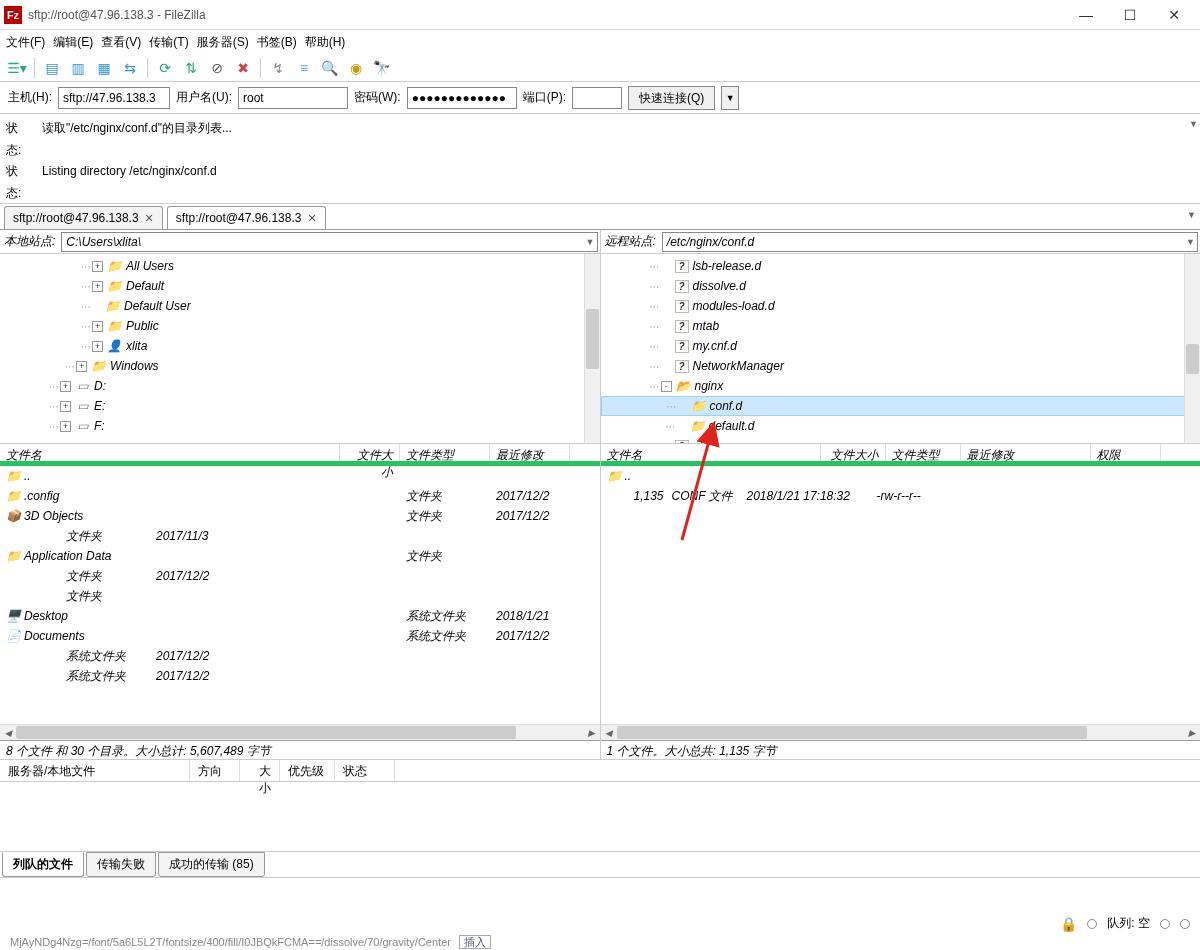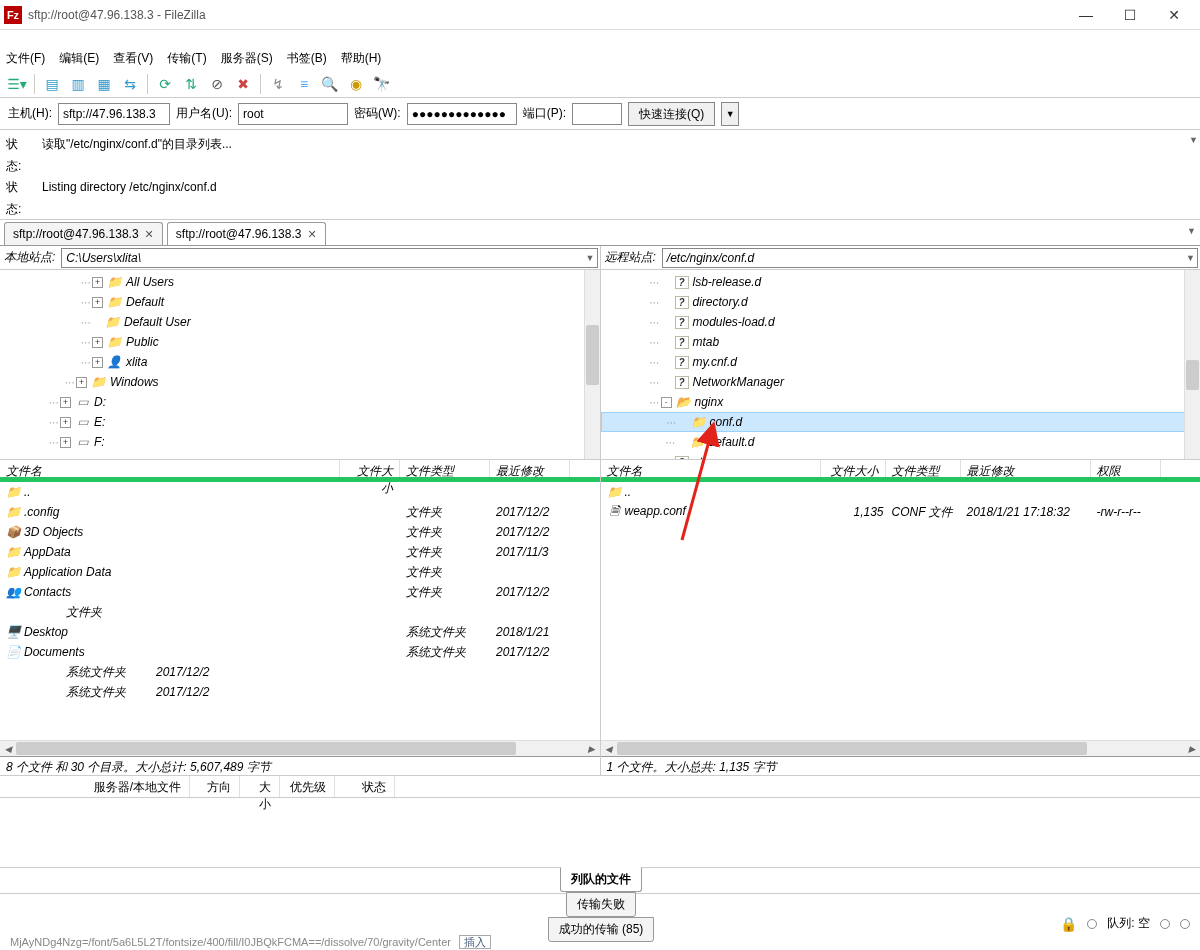--- a/index.html
+++ b/index.html
@@ -4,21 +4,21 @@
 <style>
 * { box-sizing: border-box; margin: 0; padding: 0; }
 body { font-family: "Microsoft YaHei", "Segoe UI", sans-serif; font-size: 12px; background: #fff; color: #000; overflow: hidden; width: 1200px; height: 950px; position: relative; }
 
 .titlebar { height: 30px; background: #fff; display: flex; align-items: center; padding: 0 4px; border-bottom: 1px solid #ddd; }
 .titlebar .app-icon { width: 18px; height: 18px; background: #b80000; color: #fff; display: flex; align-items: center; justify-content: center; font-weight: bold; font-size: 11px; margin-right: 6px; }
 .titlebar .title { flex: 1; color: #555; font-size: 12px; }
 .titlebar .win-btns { display: flex; gap: 0; }
 .titlebar .win-btn { width: 44px; height: 28px; display: flex; align-items: center; justify-content: center; font-size: 14px; color: #333; cursor: pointer; }
 
-.menubar { height: 24px; display: flex; align-items: center; padding: 0 6px; gap: 14px; font-size: 12px; color: #000; margin-top: 16px; }
+.menubar { height: 24px; display: flex; align-items: center; padding: 0 6px; gap: 8px; font-size: 12px; color: #000; }
 
 .toolbar { height: 28px; display: flex; align-items: center; padding: 2px 6px; gap: 4px; border-bottom: 1px solid #ccc; }
 .tb-icon { width: 22px; height: 22px; display: inline-flex; align-items: center; justify-content: center; font-size: 14px; }
 .tb-sep { width: 1px; height: 20px; background: #ccc; margin: 0 2px; }
 
 .connbar { height: 32px; display: flex; align-items: center; padding: 4px 8px; gap: 6px; border-bottom: 1px solid #ccc; }
 .connbar label { font-size: 12px; }
 .connbar input { border: 1px solid #888; padding: 3px 4px; font-size: 12px; height: 22px; }
 .connbar .btn { border: 1px solid #888; background: #f0f0f0; padding: 3px 10px; font-size: 12px; height: 24px; }
 .connbar .drop { border: 1px solid #888; background: #f0f0f0; width: 18px; height: 24px; display:flex;align-items:center;justify-content:center;font-size:9px;}
@@ -64,24 +64,24 @@
 .fl-body .row { display: flex; align-items: center; height: 20px; padding: 0 2px; }
 .fl-body .row .c { padding: 0 4px; overflow: hidden; white-space: nowrap; }
 .fl-body .ico { width: 16px; display: inline-flex; align-items: center; justify-content: center; margin-right: 2px; }
 .filelist .hscroll { position: absolute; bottom: 0; left: 0; right: 0; height: 16px; background: #f0f0f0; border-top: 1px solid #ddd; }
 .filelist .hscroll .ar { width: 16px; height: 16px; display: inline-flex; align-items: center; justify-content: center; font-size: 9px; color: #666; }
 .filelist .hscroll .thumb { position: absolute; top: 1px; bottom: 1px; background: #ccc; border-radius: 2px; }
 
 .status-strip { height: 20px; border-top: 1px solid #999; border-bottom: 1px solid #ccc; padding: 2px 6px; font-size: 12px; background: #fff; }
 
 .queue-head { display: flex; border-bottom: 1px solid #ccc; height: 22px; }
-.queue-head .col { padding: 3px 8px; border-right: 1px solid #e0e0e0; font-size: 12px; text-align: right; }
+.queue-head .col { padding: 3px 8px; border-right: 1px solid #e0e0e0; font-size: 12px; }
 .queue-body { height: 70px; border-bottom: 1px solid #ccc; }
 
-.bottom-tabs { height: 26px; display: flex; align-items: center; border-bottom: 1px solid #ccc; flex-direction: column; }
+.bottom-tabs { height: 26px; display: flex; align-items: center; border-bottom: 1px solid #ccc; }
 .bottom-tabs .btab { border: 1px solid #999; padding: 3px 10px; font-size: 12px; margin-left: 2px; background: #f4f4f4; border-radius: 0 0 3px 3px; }
 .bottom-tabs .btab.active { background: #fff; font-weight: bold; border-top: 1px solid #fff; margin-top: -1px; }
 
 .statusbar { position: absolute; bottom: 18px; right: 10px; font-size: 12px; display: flex; align-items: center; gap: 10px; }
 .lock-ico { color: #d4a017; font-size: 14px; }
 .dot { width: 10px; height: 10px; border-radius: 50%; border: 1px solid #888; display: inline-block; }
 
 .footer-garbage { position: absolute; bottom: 0; left: 10px; right: 10px; font-size: 11px; color: #888; white-space: nowrap; overflow: hidden; }
 .footer-garbage .ins { border: 1px solid #aaa; padding: 0 4px; color: #455a7a; margin-left: 8px; }
 
@@ -262,33 +262,31 @@
             <div class="c" style="width:90px">文件夹</div>
             <div class="c" style="width:80px">2017/12/2</div>
           </div>
           <div class="row">
             <div class="c" style="width:340px"><span class="ico">📦</span>3D Objects</div>
             <div class="c" style="width:60px;text-align:right"></div>
             <div class="c" style="width:90px">文件夹</div>
             <div class="c" style="width:80px">2017/12/2</div>
           </div>
           <div class="row">
-            <div class="c" style="width:340px"><span class="ico">📁</span>AppData</div>
             <div class="c" style="width:60px;text-align:right"></div>
             <div class="c" style="width:90px">文件夹</div>
             <div class="c" style="width:80px">2017/11/3</div>
           </div>
           <div class="row">
             <div class="c" style="width:340px"><span class="ico">📁</span>Application Data</div>
             <div class="c" style="width:60px;text-align:right"></div>
             <div class="c" style="width:90px">文件夹</div>
             <div class="c" style="width:80px"></div>
           </div>
           <div class="row">
-            <div class="c" style="width:340px"><span class="ico">👥</span>Contacts</div>
             <div class="c" style="width:60px;text-align:right"></div>
             <div class="c" style="width:90px">文件夹</div>
             <div class="c" style="width:80px">2017/12/2</div>
           </div>
           <div class="row">
             <div class="c" style="width:60px;text-align:right"></div>
             <div class="c" style="width:90px">文件夹</div>
             <div class="c" style="width:80px"></div>
           </div>
           <div class="row">
@@ -340,21 +338,21 @@
               <span class="q-ico">?</span>
             </span>
             <span>lsb-release.d</span>
           </div>
           <div class="node" style="padding-left: 48px;">
             <span class="dots">⋯</span>
             <span class="noexp"></span>
             <span class="ficon">
               <span class="q-ico">?</span>
             </span>
-            <span>directory.d</span>
+            <span>dissolve.d</span>
           </div>
           <div class="node" style="padding-left: 48px;">
             <span class="dots">⋯</span>
             <span class="noexp"></span>
             <span class="ficon">
               <span class="q-ico">?</span>
             </span>
             <span>modules-load.d</span>
           </div>
           <div class="node" style="padding-left: 48px;">
@@ -422,21 +420,20 @@
       </div>
       <div class="fl-body" id="remote-files">
           <div class="row">
             <div class="c" style="width:220px"><span class="ico">📁</span>..</div>
             <div class="c" style="width:65px;text-align:right"></div>
             <div class="c" style="width:75px"></div>
             <div class="c" style="width:130px"></div>
             <div class="c" style="width:70px"></div>
           </div>
           <div class="row">
-            <div class="c" style="width:220px"><span class="ico">🗎</span>weapp.conf</div>
             <div class="c" style="width:65px;text-align:right">1,135</div>
             <div class="c" style="width:75px">CONF 文件</div>
             <div class="c" style="width:130px">2018/1/21 17:18:32</div>
             <div class="c" style="width:70px">-rw-r--r--</div>
           </div>
         </div>
       <div class="hscroll">
         <span class="ar" style="position:absolute;left:0">◀</span>
         <div class="thumb" style="left:16px;width:470px"></div>
         <span class="ar" style="position:absolute;right:0">▶</span>

